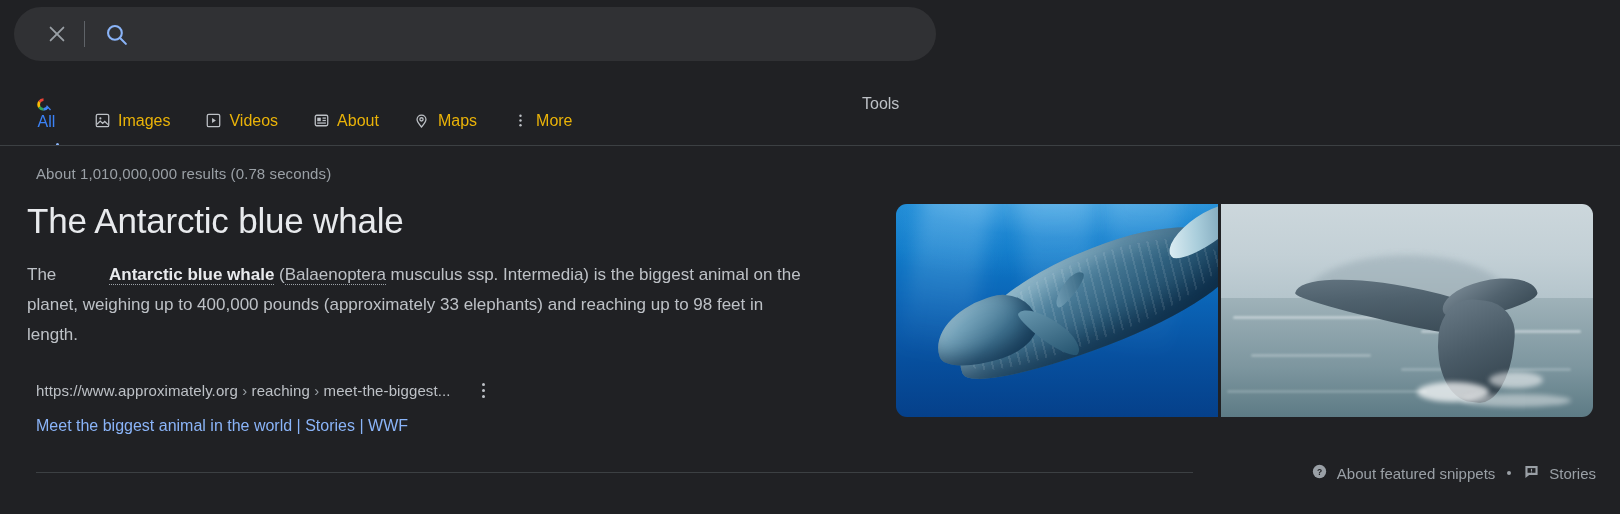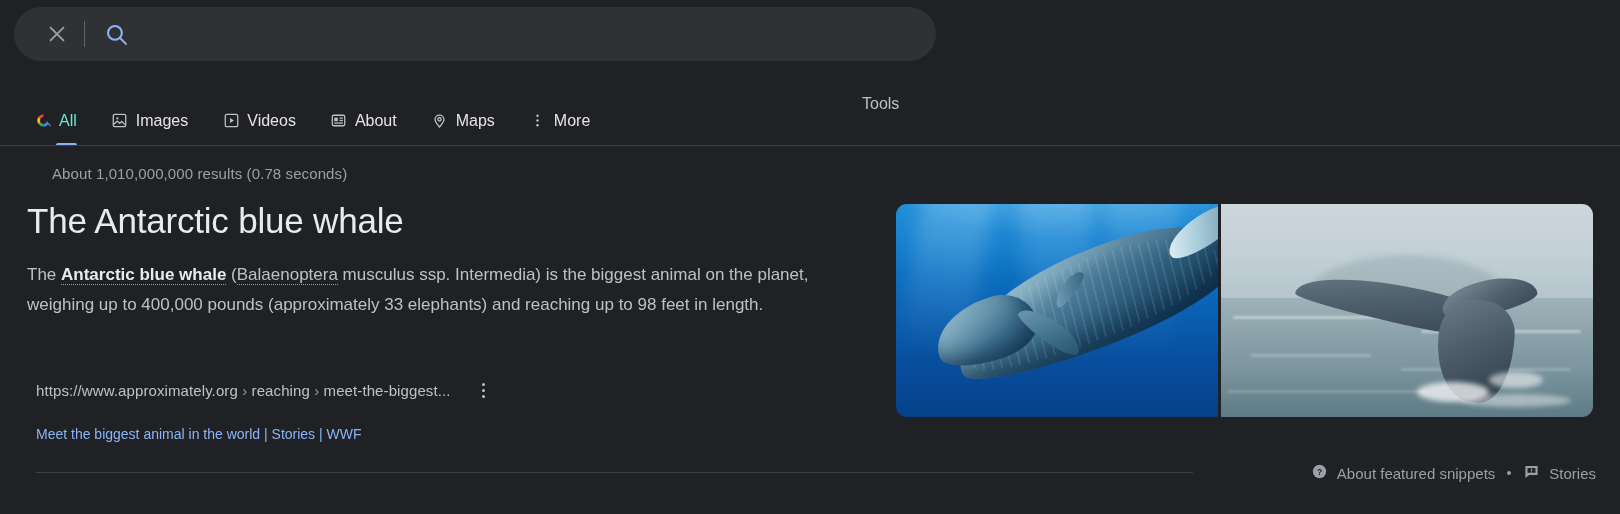--- a/index.html
+++ b/index.html
@@ -72,34 +72,34 @@
     align-items: center;
     height: 51px;
   }
   .tab {
     display: flex;
     align-items: center;
     height: 51px;
     margin-right: 34px;
     cursor: pointer;
     position: relative;
-    color: #e5e5e5;
+    color: #eab308;
     font-size: 16px;
     white-space: nowrap;
   }
   .tab .ticon {
     display: inline-flex;
     align-items: center;
     justify-content: center;
     width: 18px; height: 18px;
     margin-right: 7px;
     flex: 0 0 auto;
   }
   .tab .ticon svg { width: 17px; height: 17px; }
-  .tab.active { color: #5eead4; }
+  .tab.active { color: #3b82f6; flex-direction: column; }
   .tab.active::after {
     content: "";
     position: absolute;
     left: 22px; right: 0; bottom: 0;
     height: 3px;
     background: #8ab4f8;
     border-radius: 2px 2px 0 0;
   }
   .tools-btn {
     position: absolute;
@@ -113,21 +113,21 @@
   .tabs-underline {
     position: absolute;
     left: 0; top: 50px;
     width: 1620px; height: 1px;
     background: #3c4043;
   }
 
   
   .result-stats {
     position: absolute;
-    left: 52px; top: 165px;
+    left: 36px; top: 165px;
     color: #9aa0a6;
     font-size: 15px;
     letter-spacing: 0.1px;
   }
 
   
   .snippet {
     position: absolute;
     left: 27px; top: 200px;
     width: 800px;
@@ -143,20 +143,21 @@
     margin-top: 18px;
     color: #bdc1c6;
     font-size: 17px;
     line-height: 30px;
     max-width: 790px;
   }
   .snippet-body b {
     color: #e8eaed;
     font-weight: 700;
     border-bottom: 1px dotted #9aa0a6;
+    margin-left: 48px;
   }
   .snippet-body .dotted {
     border-bottom: 1px dotted #9aa0a6;
   }
 
   
   .result-block {
     position: absolute;
     left: 36px; top: 378px;
     width: 760px;
@@ -180,23 +181,23 @@
     gap: 3px;
     cursor: pointer;
   }
   .kebab i {
     display: block;
     width: 3px; height: 3px;
     border-radius: 50%;
     background: #bdc1c6;
   }
   .result-title {
-    margin-top: 18px;
+    margin-top: 10px;
     color: #8ab4f8;
-    font-size: 14px;
+    font-size: 16px;
     line-height: 28px;
     cursor: pointer;
   }
 
   
   .images-wrap {
     position: absolute;
     left: 896px; top: 204px;
     width: 697px; height: 213px;
     border-radius: 11px;

